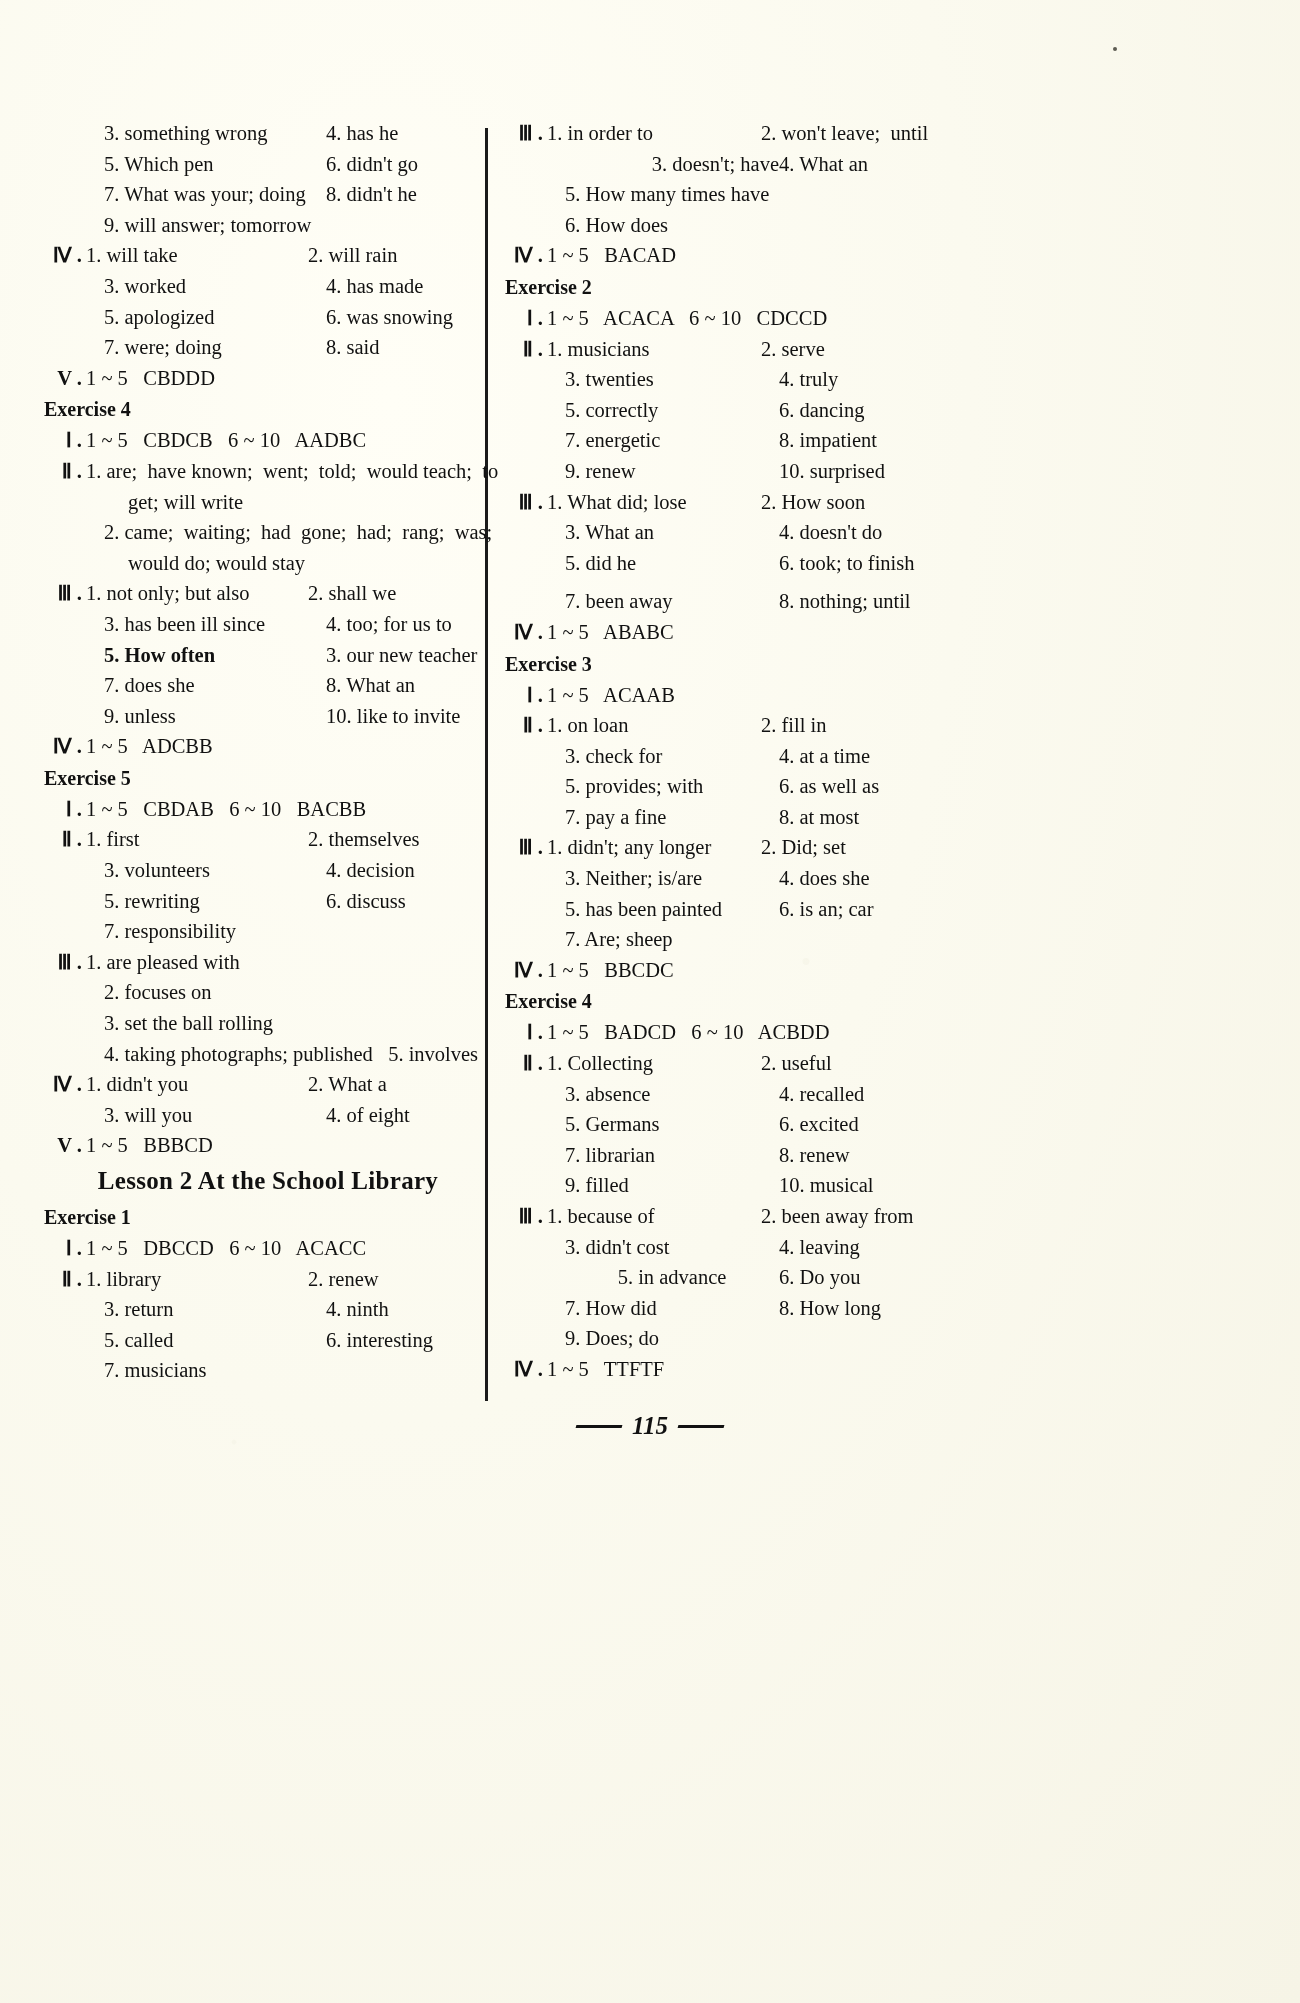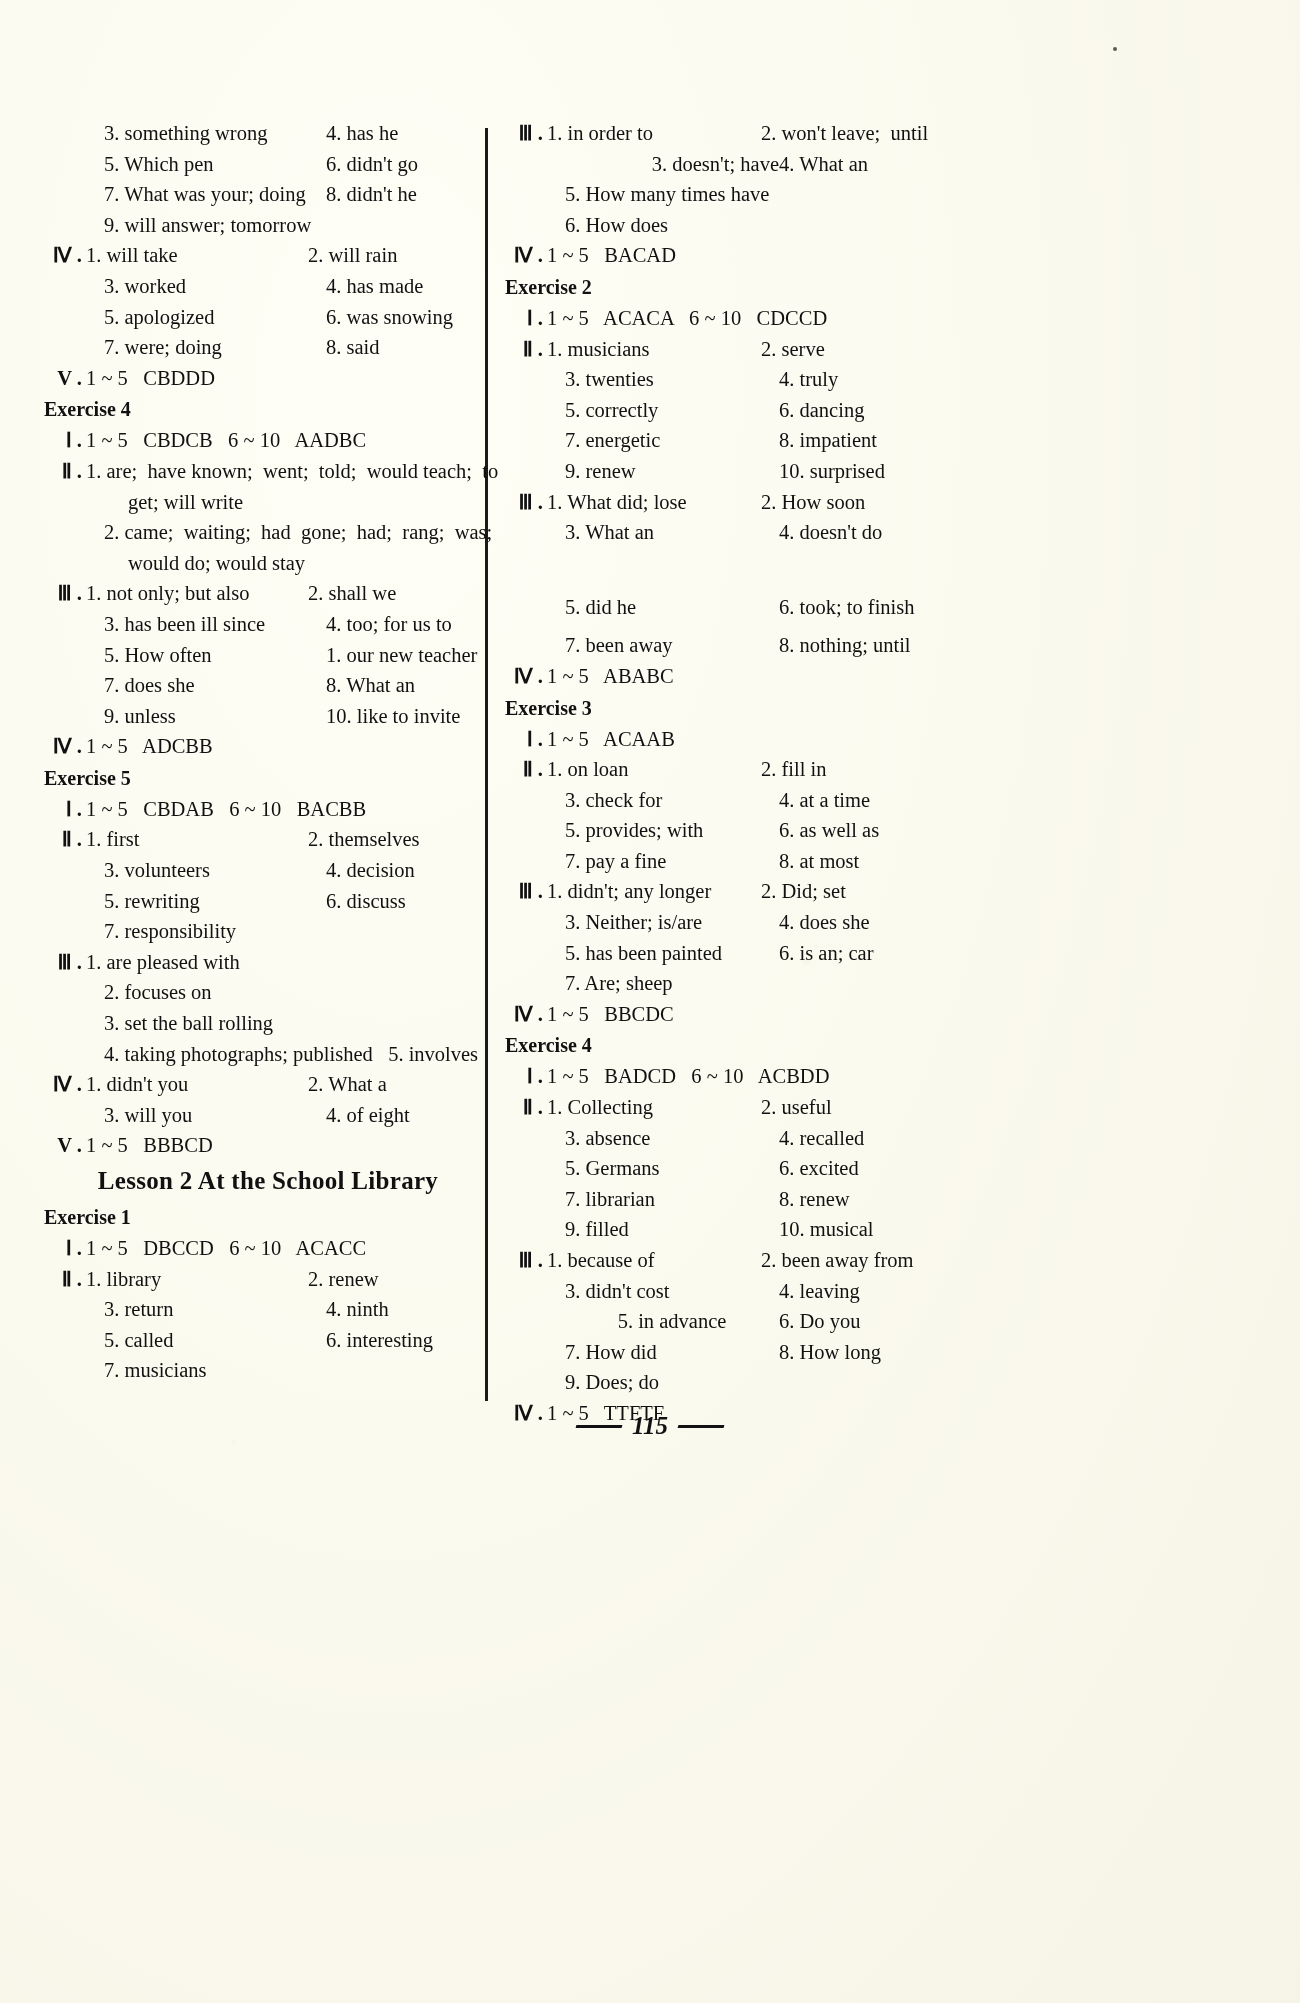--- a/index.html
+++ b/index.html
@@ -119,21 +119,21 @@
       <div class="ln"><span class="rm blank"></span><span class="cell1" style="width: 222px; display: inline-block; flex: 0 0 auto; padding-left: 22px;">7. were; doing</span><span class="cell2">8. said</span></div>
       <div class="ln"><span class="rm">V .</span><span style="padding-left: 4px;">1 ~ 5   CBDDD</span></div>
       <div class="ex-head"><span>Exercise 4</span></div>
       <div class="ln"><span class="rm">Ⅰ .</span><span style="padding-left: 4px;">1 ~ 5   CBDCB   6 ~ 10   AADBC</span></div>
       <div class="ln"><span class="rm">Ⅱ .</span><span style="padding-left: 4px;">1. are;  have known;  went;  told;  would teach;  to</span></div>
       <div class="ln"><span class="rm blank"></span><span style="padding-left: 46px;">get; will write</span></div>
       <div class="ln"><span class="rm blank"></span><span style="padding-left: 22px; letter-spacing: 0px;">2. came;  waiting;  had  gone;  had;  rang;  was;</span></div>
       <div class="ln"><span class="rm blank"></span><span style="padding-left: 46px;">would do; would stay</span></div>
       <div class="ln"><span class="rm">Ⅲ .</span><span class="cell1" style="width: 222px; display: inline-block; flex: 0 0 auto; padding-left: 4px;">1. not only; but also</span><span class="cell2">2. shall we</span></div>
       <div class="ln"><span class="rm blank"></span><span class="cell1" style="width: 222px; display: inline-block; flex: 0 0 auto; padding-left: 22px;">3. has been ill since</span><span class="cell2">4. too; for us to</span></div>
-      <div class="ln"><span class="rm blank"></span><span class="cell1" style="width: 222px; display: inline-block; flex: 0 0 auto; padding-left: 22px;">5. How often</span><span class="cell2">1. our new teacher</span></div>
+      <div class="ln"><span class="rm blank"></span><span class="cell1" style="width: 222px; display: inline-block; flex: 0 0 auto; padding-left: 22px; font-weight: bold;">5. How often</span><span class="cell2">3. our new teacher</span></div>
       <div class="ln"><span class="rm blank"></span><span class="cell1" style="width: 222px; display: inline-block; flex: 0 0 auto; padding-left: 22px;">7. does she</span><span class="cell2">8. What an</span></div>
       <div class="ln"><span class="rm blank"></span><span class="cell1" style="width: 222px; display: inline-block; flex: 0 0 auto; padding-left: 22px;">9. unless</span><span class="cell2">10. like to invite</span></div>
       <div class="ln"><span class="rm">Ⅳ .</span><span style="padding-left: 4px;">1 ~ 5   ADCBB</span></div>
       <div class="ex-head"><span>Exercise 5</span></div>
       <div class="ln"><span class="rm">Ⅰ .</span><span style="padding-left: 4px;">1 ~ 5   CBDAB   6 ~ 10   BACBB</span></div>
       <div class="ln"><span class="rm">Ⅱ .</span><span class="cell1" style="width: 222px; display: inline-block; flex: 0 0 auto; padding-left: 4px;">1. first</span><span class="cell2">2. themselves</span></div>
       <div class="ln"><span class="rm blank"></span><span class="cell1" style="width: 222px; display: inline-block; flex: 0 0 auto; padding-left: 22px;">3. volunteers</span><span class="cell2">4. decision</span></div>
       <div class="ln"><span class="rm blank"></span><span class="cell1" style="width: 222px; display: inline-block; flex: 0 0 auto; padding-left: 22px;">5. rewriting</span><span class="cell2">6. discuss</span></div>
       <div class="ln"><span class="rm blank"></span><span style="padding-left: 22px;">7. responsibility</span></div>
       <div class="ln"><span class="rm">Ⅲ .</span><span style="padding-left: 4px;">1. are pleased with</span></div>
@@ -159,21 +159,21 @@
       <div class="ln"><span class="rm">Ⅳ .</span><span style="padding-left: 4px;">1 ~ 5   BACAD</span></div>
       <div class="ex-head"><span>Exercise 2</span></div>
       <div class="ln"><span class="rm">Ⅰ .</span><span style="padding-left: 4px;">1 ~ 5   ACACA   6 ~ 10   CDCCD</span></div>
       <div class="ln"><span class="rm">Ⅱ .</span><span class="cell1" style="width: 214px; display: inline-block; flex: 0 0 auto; padding-left: 4px;">1. musicians</span><span class="cell2">2. serve</span></div>
       <div class="ln"><span class="rm blank"></span><span class="cell1" style="width: 214px; display: inline-block; flex: 0 0 auto; padding-left: 22px;">3. twenties</span><span class="cell2">4. truly</span></div>
       <div class="ln"><span class="rm blank"></span><span class="cell1" style="width: 214px; display: inline-block; flex: 0 0 auto; padding-left: 22px;">5. correctly</span><span class="cell2">6. dancing</span></div>
       <div class="ln"><span class="rm blank"></span><span class="cell1" style="width: 214px; display: inline-block; flex: 0 0 auto; padding-left: 22px;">7. energetic</span><span class="cell2">8. impatient</span></div>
       <div class="ln"><span class="rm blank"></span><span class="cell1" style="width: 214px; display: inline-block; flex: 0 0 auto; padding-left: 22px;">9. renew</span><span class="cell2">10. surprised</span></div>
       <div class="ln"><span class="rm">Ⅲ .</span><span class="cell1" style="width: 214px; display: inline-block; flex: 0 0 auto; padding-left: 4px;">1. What did; lose</span><span class="cell2">2. How soon</span></div>
       <div class="ln"><span class="rm blank"></span><span class="cell1" style="width: 214px; display: inline-block; flex: 0 0 auto; padding-left: 22px;">3. What an</span><span class="cell2">4. doesn't do</span></div>
-      <div class="ln"><span class="rm blank"></span><span class="cell1" style="width: 214px; display: inline-block; flex: 0 0 auto; padding-left: 22px; margin-top: 44px;">5. did he</span><span class="cell2">6. took; to finish</span></div>
+      <div class="ln"><span class="rm blank"></span><span class="cell1" style="width: 214px; display: inline-block; flex: 0 0 auto; padding-left: 22px;">5. did he</span><span class="cell2">6. took; to finish</span></div>
       <div class="ln"><span class="rm blank"></span><span class="cell1" style="width: 214px; display: inline-block; flex: 0 0 auto; padding-left: 22px; margin-top: 8px;">7. been away</span><span class="cell2">8. nothing; until</span></div>
       <div class="ln"><span class="rm">Ⅳ .</span><span style="padding-left: 4px;">1 ~ 5   ABABC</span></div>
       <div class="ex-head"><span>Exercise 3</span></div>
       <div class="ln"><span class="rm">Ⅰ .</span><span style="padding-left: 4px;">1 ~ 5   ACAAB</span></div>
       <div class="ln"><span class="rm">Ⅱ .</span><span class="cell1" style="width: 214px; display: inline-block; flex: 0 0 auto; padding-left: 4px;">1. on loan</span><span class="cell2">2. fill in</span></div>
       <div class="ln"><span class="rm blank"></span><span class="cell1" style="width: 214px; display: inline-block; flex: 0 0 auto; padding-left: 22px;">3. check for</span><span class="cell2">4. at a time</span></div>
       <div class="ln"><span class="rm blank"></span><span class="cell1" style="width: 214px; display: inline-block; flex: 0 0 auto; padding-left: 22px;">5. provides; with</span><span class="cell2">6. as well as</span></div>
       <div class="ln"><span class="rm blank"></span><span class="cell1" style="width: 214px; display: inline-block; flex: 0 0 auto; padding-left: 22px;">7. pay a fine</span><span class="cell2">8. at most</span></div>
       <div class="ln"><span class="rm">Ⅲ .</span><span class="cell1" style="width: 214px; display: inline-block; flex: 0 0 auto; padding-left: 4px;">1. didn't; any longer</span><span class="cell2">2. Did; set</span></div>
       <div class="ln"><span class="rm blank"></span><span class="cell1" style="width: 214px; display: inline-block; flex: 0 0 auto; padding-left: 22px;">3. Neither; is/are</span><span class="cell2">4. does she</span></div>

